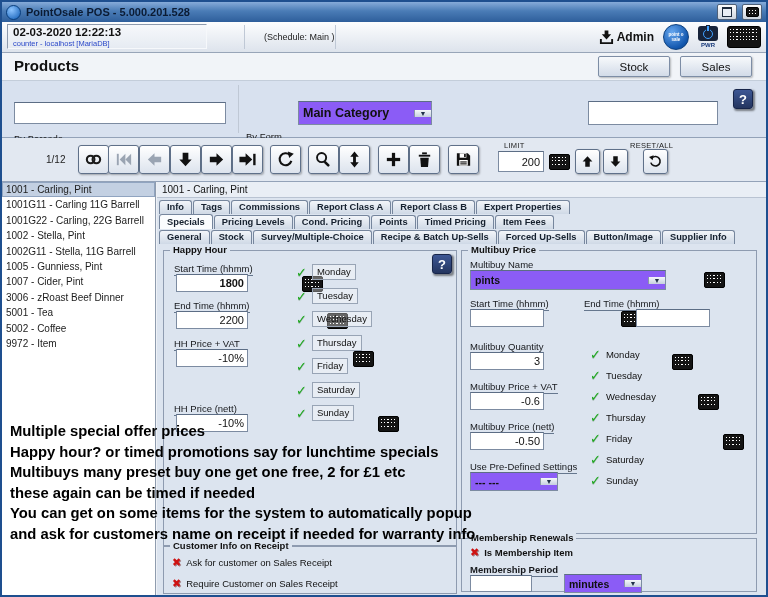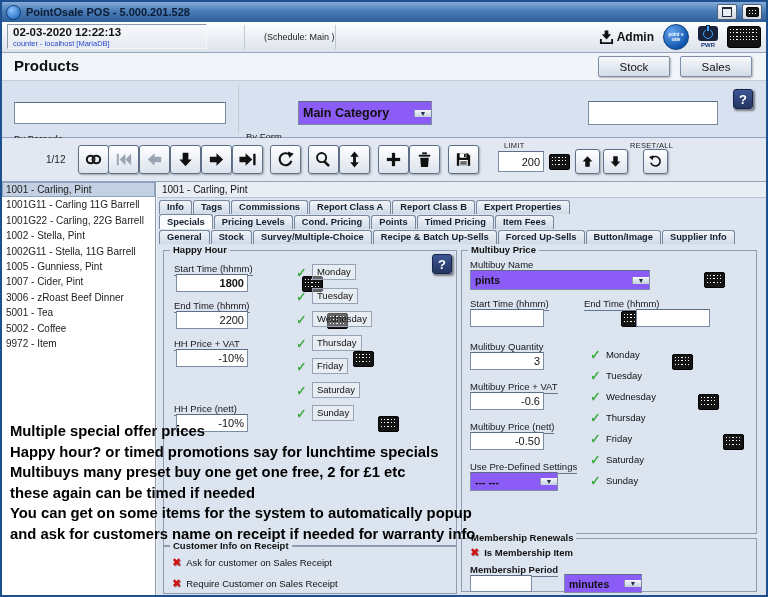--- a/index.html
+++ b/index.html
@@ -391,21 +391,21 @@
           <div class="ci-row abs" style="left:8px;top:31px">
             <span class="cross">✖</span>
             <span>Require Customer on Sales Receipt</span>
           </div>
         </div>
 
         <div class="group" style="left:304px;top:6px;width:296px;height:284px">
           <span class="gtitle">Multibuy Price</span>
 
           <div class="flabel und abs" style="left:8px;top:8px">Multibuy Name</div>
-          <div class="combo abs" style="left:8px;top:19px;width:180px;height:20px">
+          <div class="combo abs" style="left:8px;top:19px;width:196px;height:20px">
             <span class="combo-text sm">pints</span>
             <span class="combo-btn">
                 <span class="arr">▼</span>
               </span>
           </div>
           <span class="kbd abs" style="left:194px;top:21px"></span>
 
           <div class="flabel und abs" style="left:8px;top:47px">Start Time (hhmm)</div>
           <input class="tinput num abs" style="left: 8px; top: 58px; width: 74px; height: 18px;" value="">
           <span class="kbd abs" style="left:86px;top:60px"></span>

